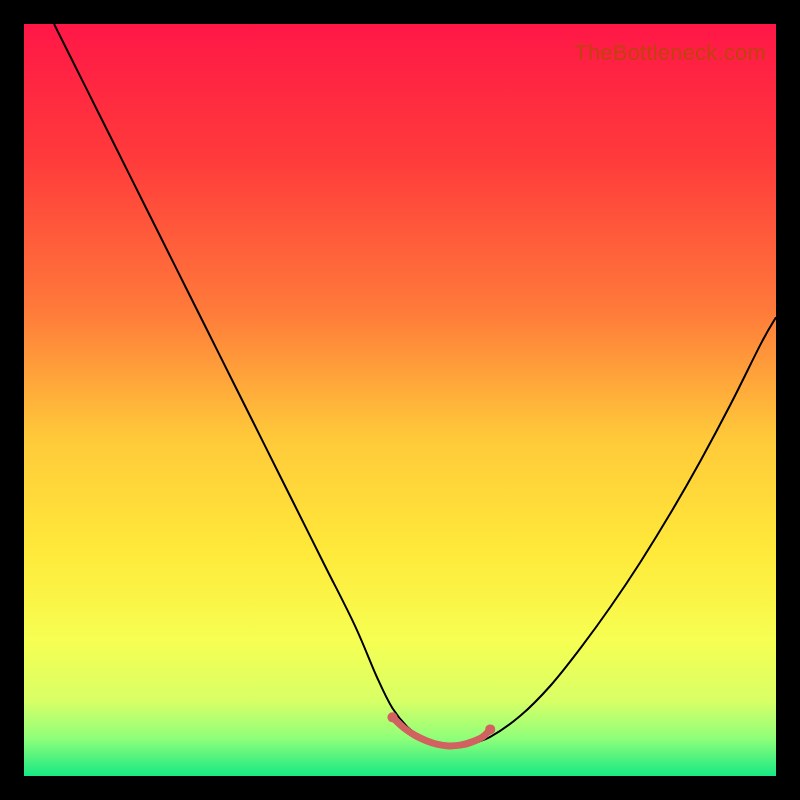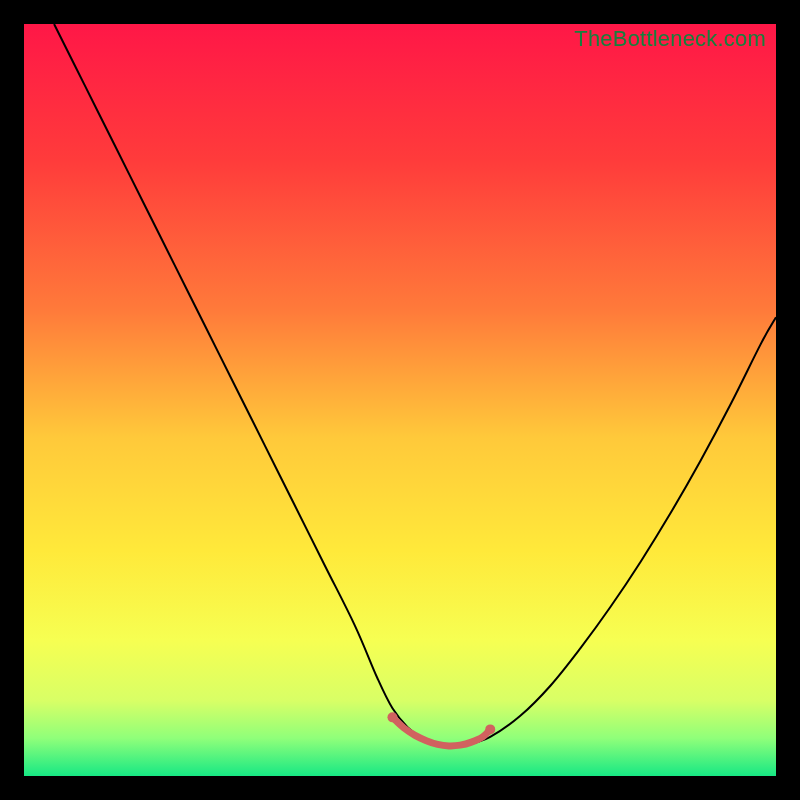--- a/index.html
+++ b/index.html
@@ -21,23 +21,23 @@
   }
   .plot {
     position: absolute;
     left: 0;
     top: 0;
     width: 752px;
     height: 752px;
   }
   .watermark {
     position: absolute;
-    top: 2px;
+    top: 16px;
     right: 10px;
-    color: #15803d;
+    color: #c2410c;
     font-size: 22px;
     font-weight: 500;
     letter-spacing: 0.2px;
     user-select: none;
   }
   svg { display: block; }
 </style>
 </head>
 <body>
 

